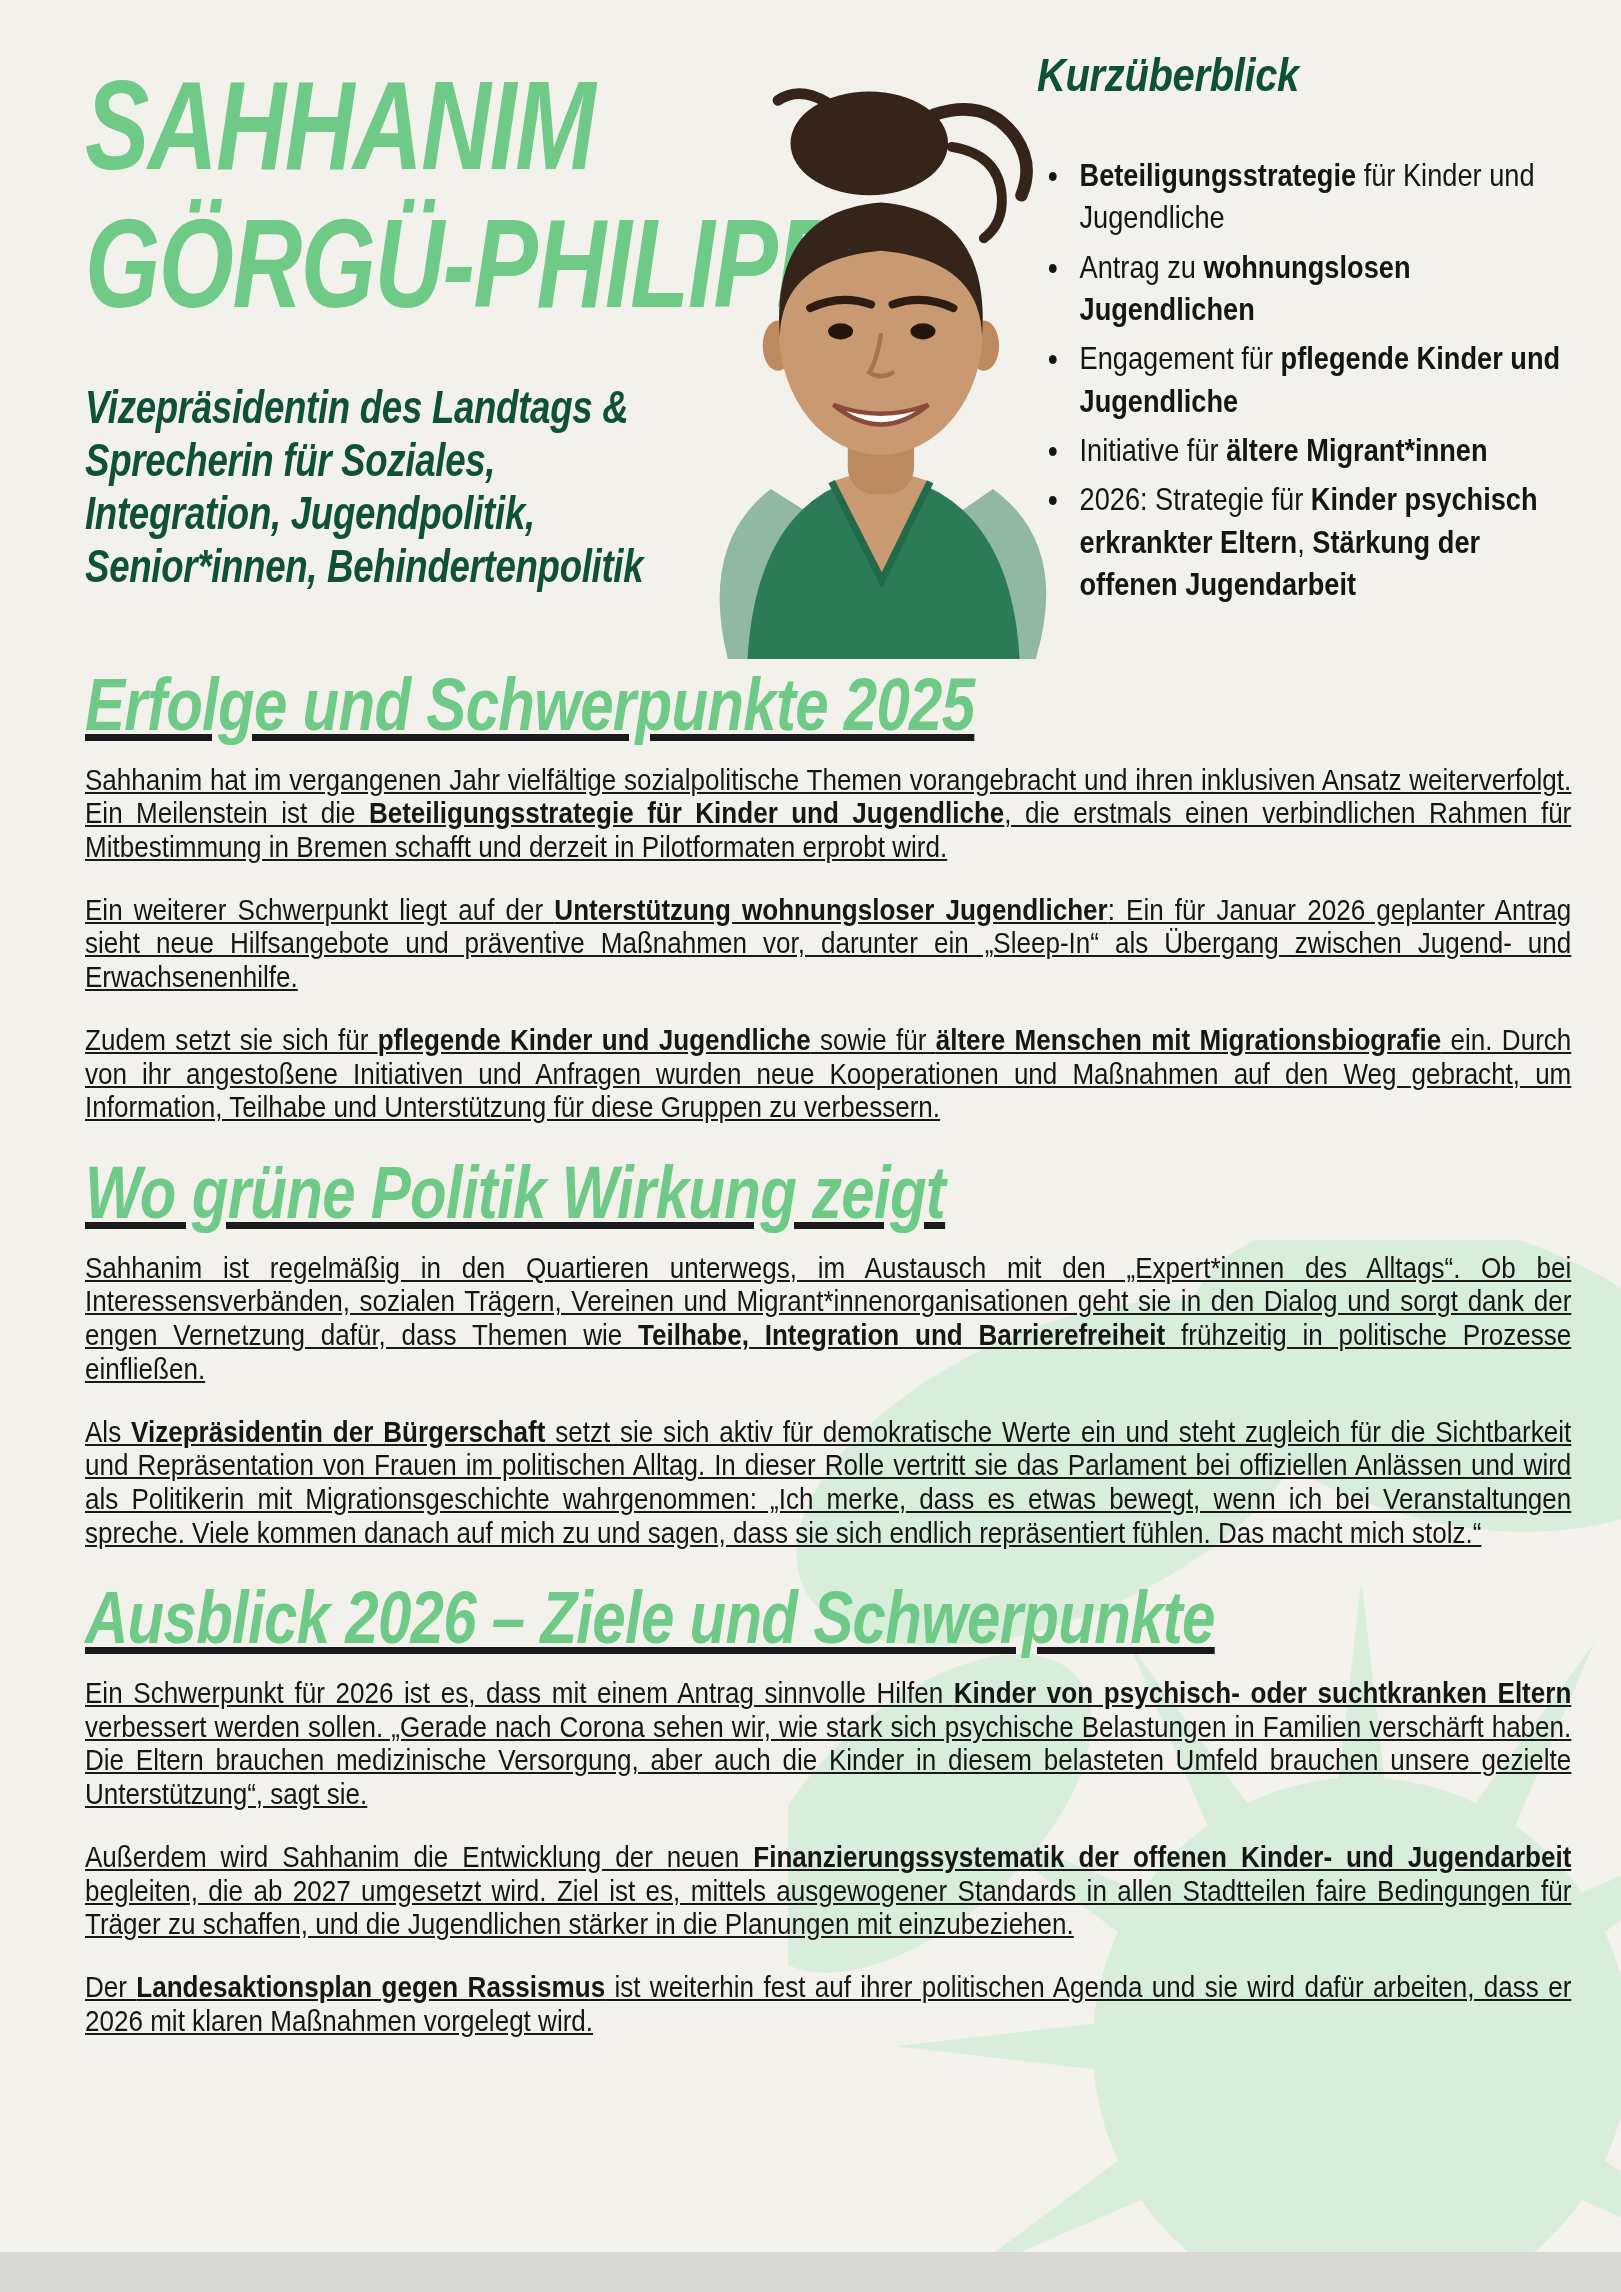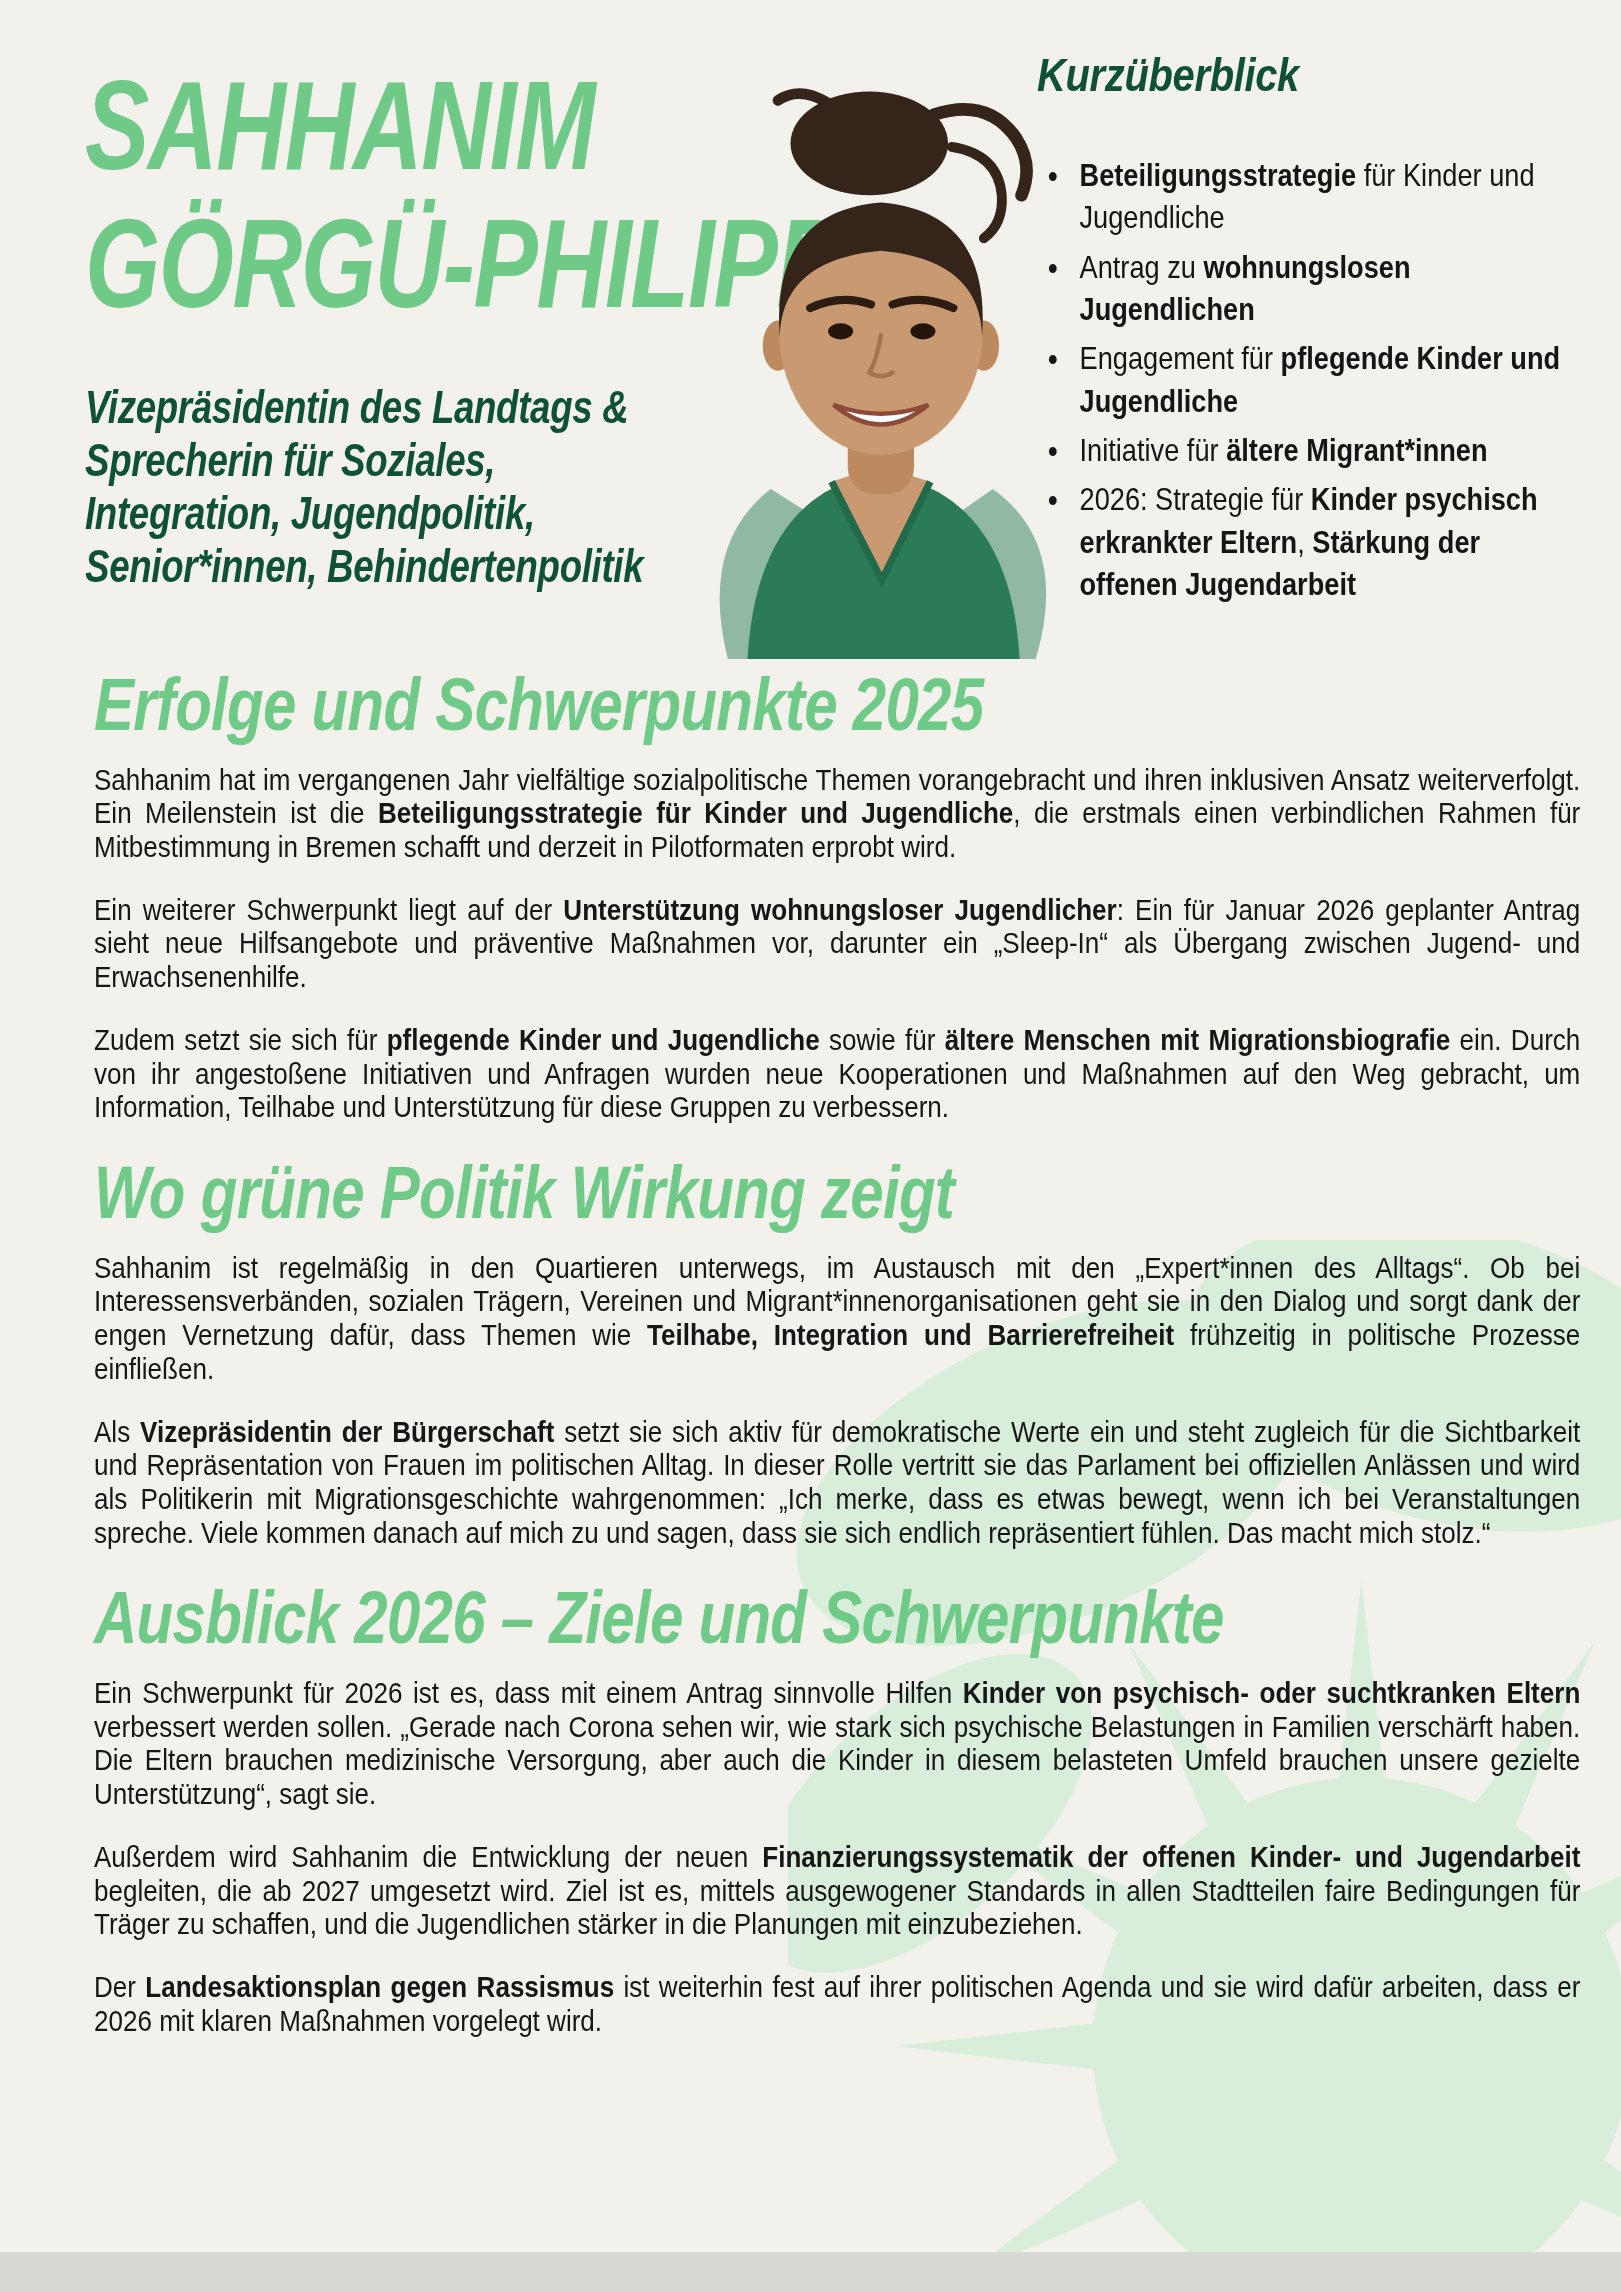--- a/index.html
+++ b/index.html
@@ -40,21 +40,21 @@
   .overview ul{list-style:none;margin:0;padding:0;}
   .overview li{
     position:relative;padding-left:50px;margin:0 0 7.2px 0;
     font-size:32px;line-height:1.32;color:#151515;
   }
   .overview li::before{
     content:"•";position:absolute;left:12.5px;top:0;
     font-size:34px;color:#151515;
   }
   
-  .main{position:absolute;left:94px;top:665px;width:1487px;z-index:1;}
+  .main{position:absolute;left:85px;top:665px;width:1487px;z-index:1;text-decoration:underline;}
   .section-title{
     margin:10.7px 0 18px 0;font-size:75px;line-height:1.06;
     font-weight:bold;font-style:italic;color:#6fc987;letter-spacing:-0.9px;
     transform:scaleX(0.8);transform-origin:left top;white-space:nowrap;
   }
   section:first-child .section-title{margin-top:0;}
   .pwrap{width:1689px;transform:scaleX(0.88);transform-origin:left top;}
   .pwrap p{
     margin:0 0 29px 0;font-size:29.6px;line-height:1.14;
     text-align:justify;color:#161616;

